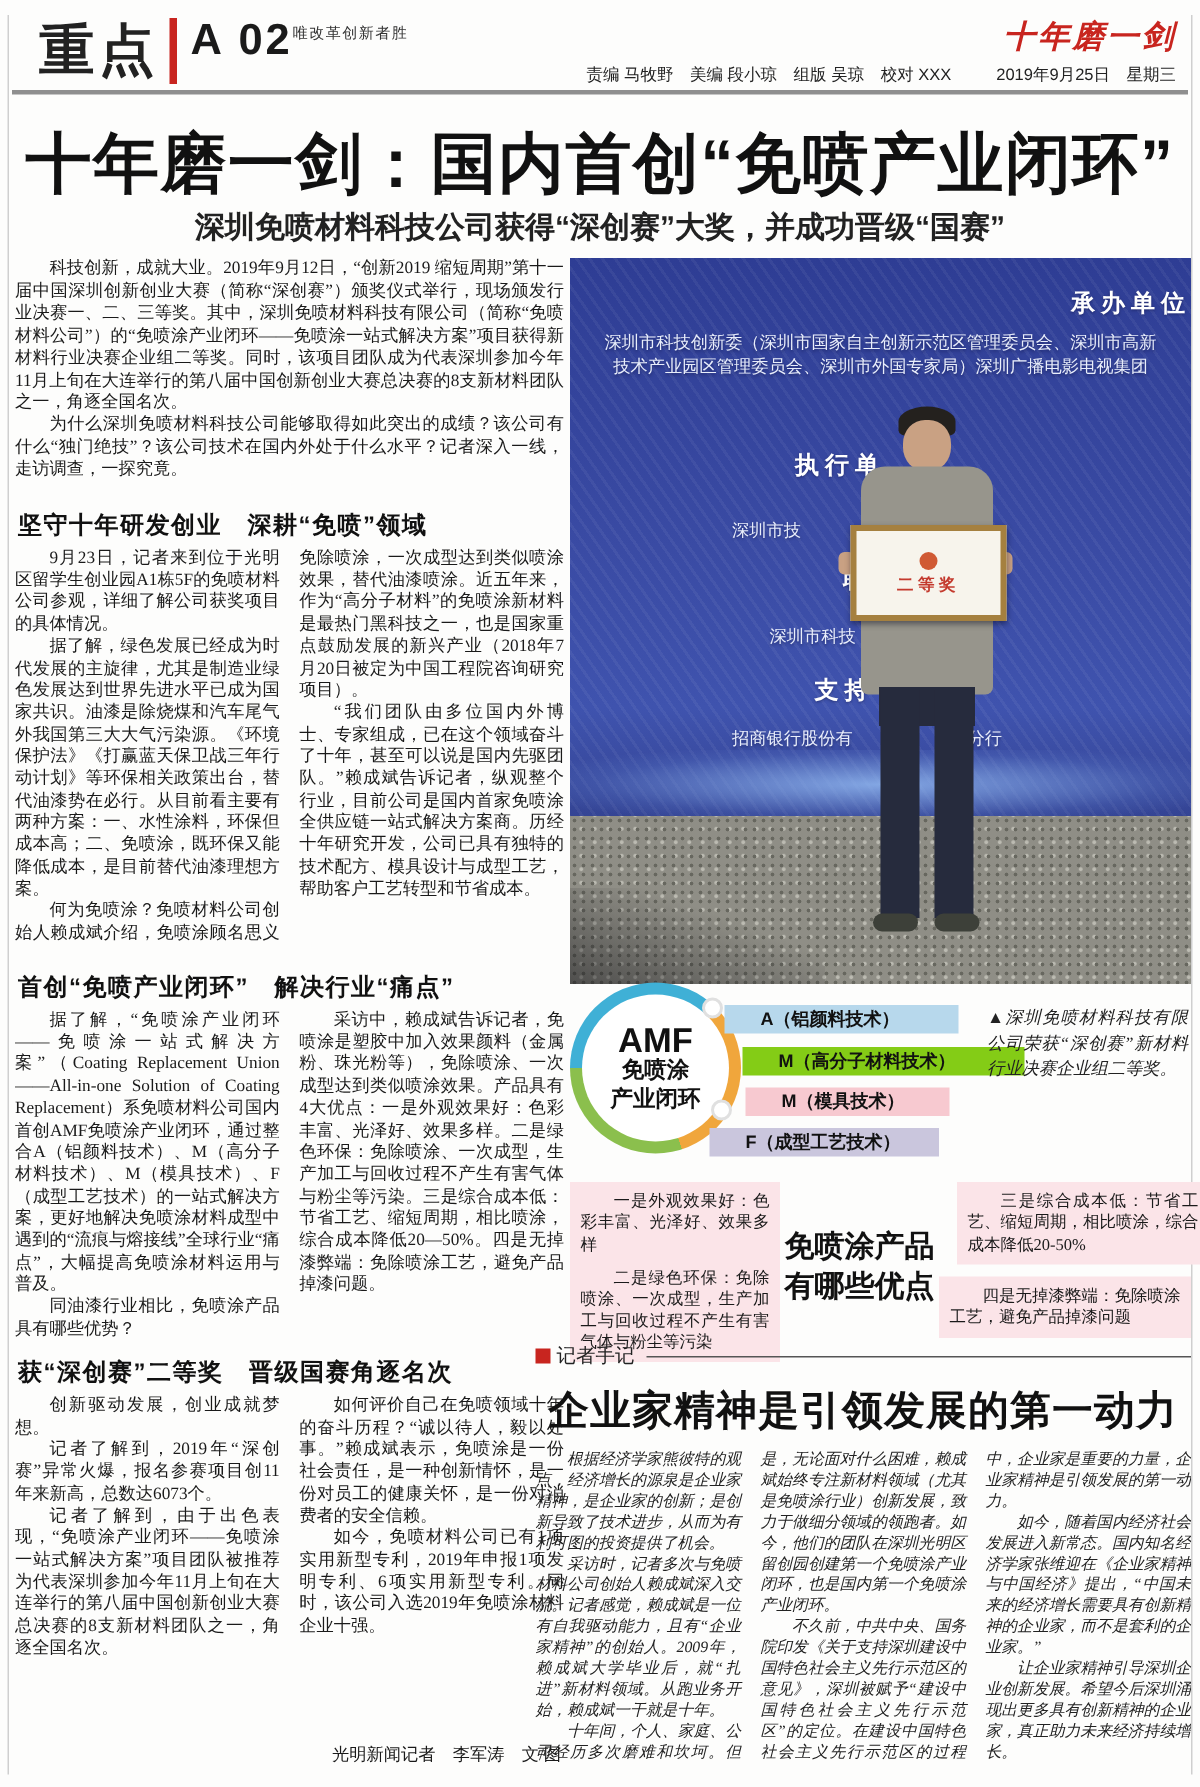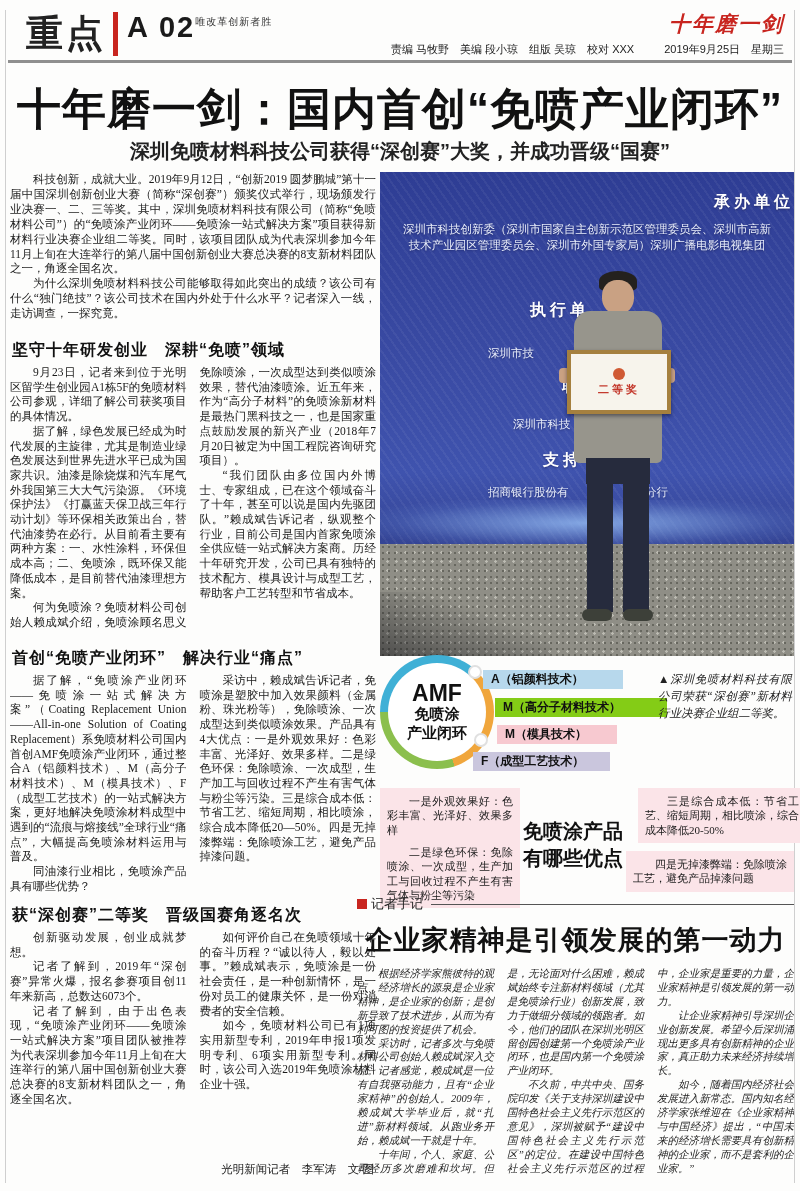--- a/index.html
+++ b/index.html
@@ -72,21 +72,21 @@
   .cert-seal{width:12px;height:12px;border-radius:50%;background:#d05a34;}
   .cert-text{color:#c43a2e;font-size:11px;font-weight:700;letter-spacing:3px;}
 
   
   .amf-circle{position:absolute;left:0;top:483px;width:114px;height:114px;border-radius:50%;background:conic-gradient(#3fb0d6 0 12%,#f0a63c 12% 45%,#8bbf4d 45% 75%,#3fb0d6 75% 100%);display:flex;align-items:center;justify-content:center;}
   .amf-inner{width:98px;height:98px;border-radius:50%;background:#fff;display:flex;flex-direction:column;align-items:center;justify-content:center;}
   .amf-dot{position:absolute;width:10px;height:10px;border-radius:50%;background:#fff;border:2px solid #e0e0e0;}
   .dot-a{right:12px;top:10px;}.dot-b{right:6px;bottom:22px;}
   .amf-title{font-size:23px;font-weight:900;line-height:1.05;color:#111;}
   .amf-sub{font-size:15px;font-weight:800;line-height:1.25;color:#111;}
-  .bar{position:absolute;height:19px;font-size:12px;font-weight:700;line-height:19px;padding-left:8px;color:#111;white-space:nowrap;}
+  .bar{position:absolute;height:19px;font-size:12px;font-weight:700;line-height:19px;padding-left:24px;color:#111;white-space:nowrap;}
   .bar1{left:103px;top:498px;width:132px;background:#b7d8ec;}
   .bar2{left:115px;top:526px;width:164px;background:#84cc16;}
   .bar3{left:117px;top:553px;width:112px;background:#f7c9d0;}
   .bar4{left:93px;top:580px;width:129px;background:#cac6dd;}
   .photo-caption{position:absolute;left:278px;top:499px;width:134px;font-family:"Liberation Serif",serif;font-style:italic;font-size:11.5px;line-height:17px;color:#222;text-align:justify;}
 
   
   .adv-item{position:absolute;background:#fbe4e8;font-size:11px;line-height:14.3px;padding:6px 7px;text-align:justify;font-family:"Liberation Serif",serif;box-sizing:border-box;text-indent:2em;}
   .adv1{left:0;top:616px;width:140px;}
   .adv2{left:0;top:667px;width:140px;}
@@ -125,21 +125,21 @@
       <span class="staff">责编 马牧野　美编 段小琼　组版 吴琼　校对 XXX</span><span>2019年9月25日　星期三</span>
     </div>
   </header>
   <div class="mast-rule"></div>
 
   <h1 class="headline">十年磨一剑：国内首创“免喷产业闭环”</h1>
   <h2 class="subheadline">深圳免喷材料科技公司获得“深创赛”大奖，并成功晋级“国赛”</h2>
 
   <main class="leftcol">
     <div class="intro serif">
-        <p>科技创新，成就大业。2019年9月12日，“创新2019 圆梦鹏城”第十一届中国深圳创新创业大赛（简称“深创赛”）颁奖仪式举行，现场颁发行业决赛一、二、三等奖。其中，深圳免喷材料科技有限公司（简称“免喷材料公司”）的“免喷涂产业闭环——免喷涂一站式解决方案”项目获得新材料行业决赛企业组二等奖。同时，该项目团队成为代表深圳参加今年11月上旬在大连举行的第八届中国创新创业大赛总决赛的8支新材料团队之一，角逐全国名次。</p>
+        <p>科技创新，成就大业。2019年9月12日，“创新2019 缩短周期”第十一届中国深圳创新创业大赛（简称“深创赛”）颁奖仪式举行，现场颁发行业决赛一、二、三等奖。其中，深圳免喷材料科技有限公司（简称“免喷材料公司”）的“免喷涂产业闭环——免喷涂一站式解决方案”项目获得新材料行业决赛企业组二等奖。同时，该项目团队成为代表深圳参加今年11月上旬在大连举行的第八届中国创新创业大赛总决赛的8支新材料团队之一，角逐全国名次。</p>
         <p>为什么深圳免喷材料科技公司能够取得如此突出的成绩？该公司有什么“独门绝技”？该公司技术在国内外处于什么水平？记者深入一线，走访调查，一探究竟。</p>
       </div>
 
     <h3 class="sec-head" style="top:168px">坚守十年研发创业　深耕“免喷”领域</h3>
     <div class="sec-body serif" style="top:193px;height:272px">
         <p>9月23日，记者来到位于光明区留学生创业园A1栋5F的免喷材料公司参观，详细了解公司获奖项目的具体情况。</p>
         <p>据了解，绿色发展已经成为时代发展的主旋律，尤其是制造业绿色发展达到世界先进水平已成为国家共识。油漆是除烧煤和汽车尾气外我国第三大大气污染源。《环境保护法》《打赢蓝天保卫战三年行动计划》等环保相关政策出台，替代油漆势在必行。从目前看主要有两种方案：一、水性涂料，环保但成本高；二、免喷涂，既环保又能降低成本，是目前替代油漆理想方案。</p>
         <p>何为免喷涂？免喷材料公司创始人赖成斌介绍，免喷涂顾名思义免除喷涂，一次成型达到类似喷涂效果，替代油漆喷涂。近五年来，作为“高分子材料”的免喷涂新材料是最热门黑科技之一，也是国家重点鼓励发展的新兴产业（2018年7月20日被定为中国工程院咨询研究项目）。</p>
         <p>“我们团队由多位国内外博士、专家组成，已在这个领域奋斗了十年，甚至可以说是国内先驱团队。”赖成斌告诉记者，纵观整个行业，目前公司是国内首家免喷涂全供应链一站式解决方案商。历经十年研究开发，公司已具有独特的技术配方、模具设计与成型工艺，帮助客户工艺转型和节省成本。</p>
       </div>
@@ -225,18 +225,18 @@
         <span class="nl-sq"></span>
         <span class="nl-text">记者手记</span>
         <span class="nl-line"></span>
       </div>
       <h2 class="notes-head">企业家精神是引领发展的第一动力</h2>
       <div class="notes-cols">
           <p>根据经济学家熊彼特的观点，经济增长的源泉是企业家精神，是企业家的创新；是创新导致了技术进步，从而为有利可图的投资提供了机会。</p>
           <p>采访时，记者多次与免喷材料公司创始人赖成斌深入交流。记者感觉，赖成斌是一位有自我驱动能力，且有“企业家精神”的创始人。2009年，赖成斌大学毕业后，就“扎进”新材料领域。从跑业务开始，赖成斌一干就是十年。</p>
           <p>十年间，个人、家庭、公司经历多次磨难和坎坷。但是，无论面对什么困难，赖成斌始终专注新材料领域（尤其是免喷涂行业）创新发展，致力于做细分领域的领跑者。如今，他们的团队在深圳光明区留创园创建第一个免喷涂产业闭环，也是国内第一个免喷涂产业闭环。</p>
           <p>不久前，中共中央、国务院印发《关于支持深圳建设中国特色社会主义先行示范区的意见》，深圳被赋予“建设中国特色社会主义先行示范区”的定位。在建设中国特色社会主义先行示范区的过程中，企业家是重要的力量，企业家精神是引领发展的第一动力。</p>
+          <p>如今，随着国内经济社会发展进入新常态。国内知名经济学家张维迎在《企业家精神与中国经济》提出，“中国未来的经济增长需要具有创新精神的企业家，而不是套利的企业家。”</p>
           <p>让企业家精神引导深圳企业创新发展。希望今后深圳涌现出更多具有创新精神的企业家，真正助力未来经济持续增长。</p>
-          <p>如今，随着国内经济社会发展进入新常态。国内知名经济学家张维迎在《企业家精神与中国经济》提出，“中国未来的经济增长需要具有创新精神的企业家，而不是套利的企业家。”</p>
         </div>
     </section>
   </aside>
 </div>
 
 </body></html>

